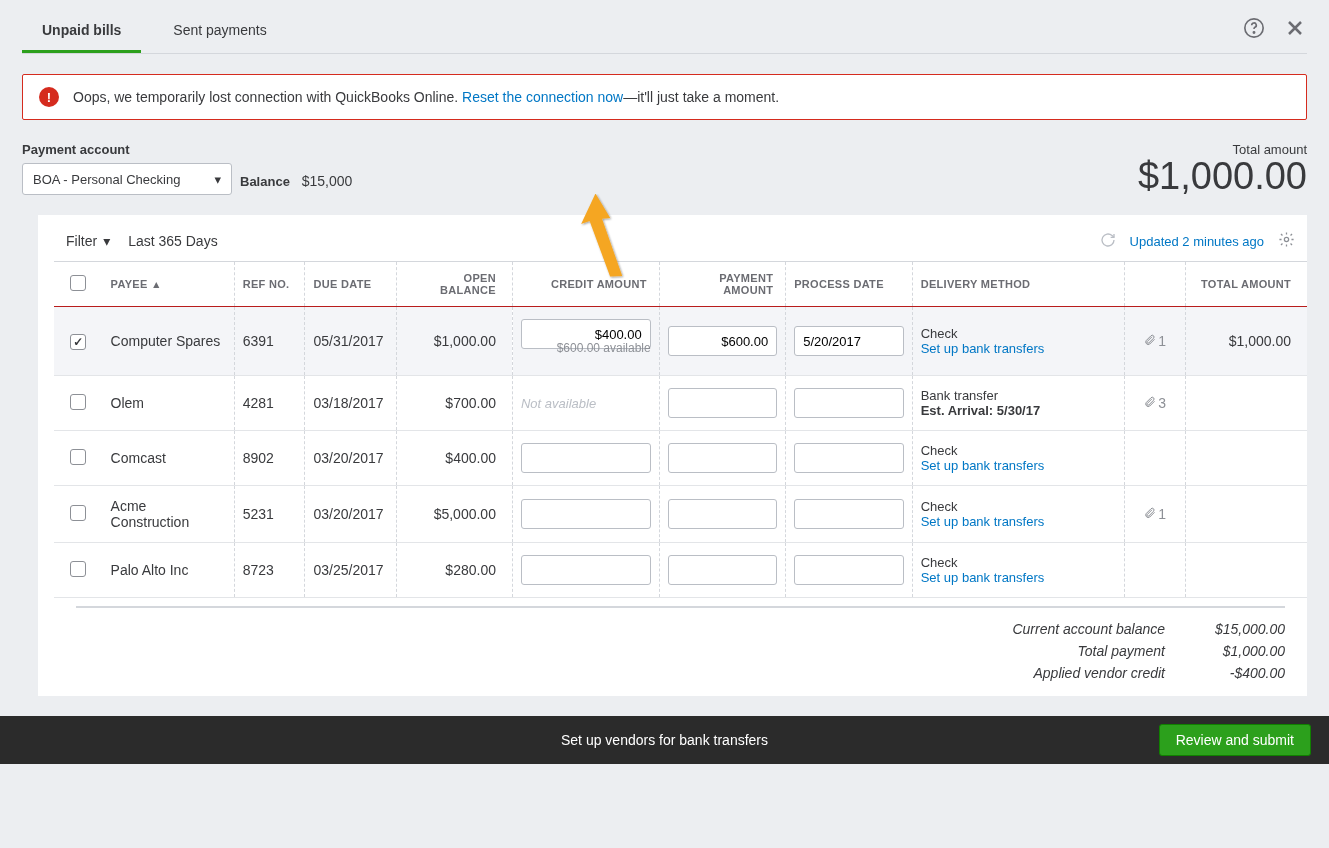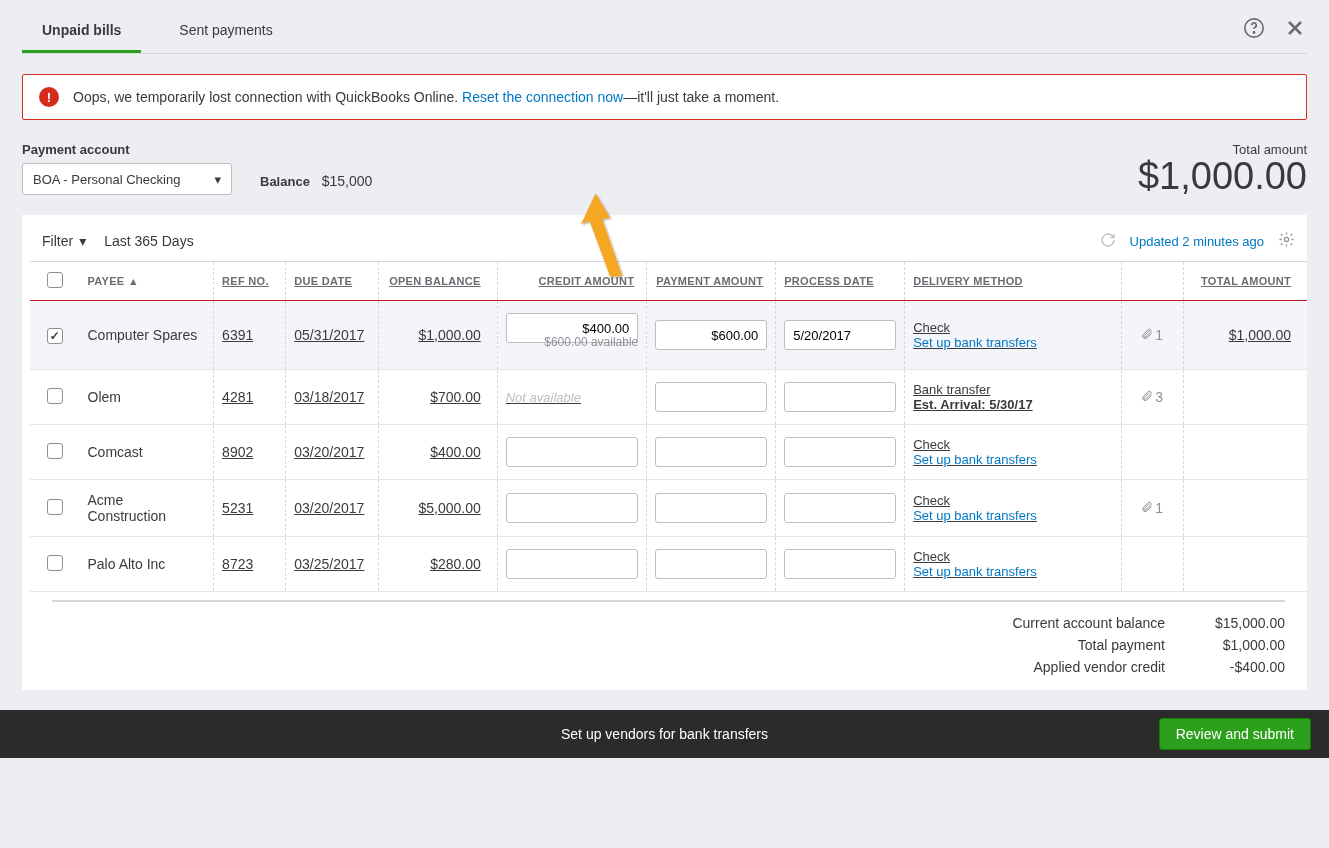--- a/index.html
+++ b/index.html
@@ -2,38 +2,38 @@
 <html><head>
 <meta charset="utf-8">
 <style>
 * { box-sizing: border-box; margin: 0; padding: 0; }
 body { font-family: -apple-system, BlinkMacSystemFont, "Segoe UI", Helvetica, Arial, sans-serif; background: #eceef1; color: #393a3d; font-size: 14px; width: 1329px; }
 .modal { background: #eceef1; padding: 0; }
 .header { padding: 12px 22px 0 22px; position: relative; }
 .title { font-size: 22px; font-weight: 400; color: #393a3d; margin-bottom: 16px; }
 .header-icons { position: absolute; right: 22px; top: 16px; display: flex; gap: 18px; align-items: center; }
 .icon-btn { cursor: pointer; color: #6b6c72; }
-.tabs { display: flex; gap: 18px; border-bottom: 1px solid #d4d7dc; }
+.tabs { display: flex; gap: 12px; border-bottom: 1px solid #d4d7dc; }
 .tab { padding: 10px 20px 12px 20px; font-size: 14px; color: #393a3d; cursor: pointer; border-bottom: 3px solid transparent; }
 .tab.active { font-weight: 700; border-bottom-color: #2ca01c; }
 .content { padding: 20px 22px; }
 .alert { background: #fff; border: 1px solid #d52b1e; border-radius: 2px; padding: 12px 16px; display: flex; align-items: center; gap: 14px; margin-bottom: 22px; }
 .alert-icon { width: 20px; height: 20px; background: #d52b1e; border-radius: 50%; color: #fff; display: flex; align-items: center; justify-content: center; font-weight: 700; font-size: 13px; flex-shrink: 0; }
 .alert a { color: #0077c5; text-decoration: none; }
 .account-row { display: flex; justify-content: space-between; align-items: flex-end; margin-bottom: 20px; position: relative; }
-.account-left { display: flex; align-items: flex-end; gap: 28px; }
+.account-left { display: flex; align-items: flex-end; gap: 8px; }
 .field-label { font-size: 13px; font-weight: 700; color: #393a3d; margin-bottom: 6px; display: block; }
 .select { width: 210px; height: 32px; border: 1px solid #babec5; border-radius: 3px; background: #fff; padding: 0 10px; display: flex; align-items: center; justify-content: space-between; cursor: pointer; font-size: 13px; }
 .balance-lbl { font-weight: 700; font-size: 13px; margin-right: 8px; }
 .balance-row { padding-bottom: 6px; }
 .total-amount { text-align: right; }
 .total-lbl { font-size: 13px; color: #393a3d; }
 .total-val { font-size: 38px; font-weight: 400; color: #393a3d; line-height: 1; }
 .arrow-annot { position: absolute; left: 580px; top: 140px; z-index: 10; }
-.table-wrap { background: #fff; padding: 16px 0 0 8px; }
+.table-wrap { background: #fff; padding: 16px 0 0 16px; margin-left: 16px; }
 .filter-bar { display: flex; justify-content: space-between; align-items: center; padding: 0 12px 10px 12px; }
 .filter-left { display: flex; align-items: center; gap: 18px; font-size: 14px; }
 .filter-btn { display: flex; align-items: center; gap: 6px; cursor: pointer; }
 .filter-right { display: flex; align-items: center; gap: 14px; color: #0077c5; font-size: 13px; }
 .refresh-icon { color: #babec5; }
 table { width: 100%; border-collapse: collapse; }
 th { text-align: left; font-size: 11px; font-weight: 600; color: #6b6c72; padding: 10px 8px; border-bottom: 1px solid #b91c1c; border-top: 1px solid #d4d7dc; letter-spacing: 0.3px; }
 th.sortable { cursor: pointer; }
 td { padding: 12px 8px; border-bottom: 1px solid #e3e5e8; font-size: 14px; vertical-align: middle; background: #fff; }
 tr.selected td { background: #f4f5f8; }
@@ -55,25 +55,25 @@
 .inp { width: 100%; height: 30px; border: 1px solid #babec5; border-radius: 3px; text-align: right; padding: 0 8px; font-size: 13px; }
 .inp.left { text-align: left; }
 .credit-cell { position: relative; }
 .avail { font-size: 12px; color: #8d9096; text-align: right; position: absolute; right: 8px; top: 34px; }
 .not-avail { color: #babec5; text-align: left; font-style: italic; font-size: 13px; padding-right: 8px; }
 .del-link { color: #0077c5; cursor: pointer; font-size: 13px; }
 .del-check { font-size: 13px; color: #393a3d; }
 .del-est { font-weight: 700; font-size: 13px; }
 .att { color: #8d9096; display: inline-flex; align-items: center; gap: 2px; }
 .sort-arrow { display: inline-block; margin-left: 6px; }
-.vborder { border-left: 1px dashed #d4d7dc; text-decoration: underline; }
+.vborder { border-left: 1px dashed #d4d7dc; }
 .pagination { display: flex; justify-content: flex-end; gap: 16px; padding: 14px 16px 8px; font-size: 13px; color: #babec5; }
 .pagination .active-range { color: #393a3d; font-weight: 600; }
 .pagination span { cursor: pointer; }
-.totals { padding: 8px 22px 12px; }
+.totals { padding: 8px 22px 12px; font-style: italic; }
 .totals-hr { border: none; border-top: 2px solid #d4d7dc; margin-bottom: 10px; }
 .totals-row { display: flex; justify-content: flex-end; gap: 30px; padding: 3px 0; font-size: 14px; }
 .totals-row .lbl { text-align: right; }
 .totals-row .val { width: 90px; text-align: right; }
 .footer { background: #2b2b2b; color: #fff; height: 48px; display: flex; align-items: center; justify-content: center; position: relative; }
 .footer-link { color: #fff; font-size: 14px; cursor: pointer; }
 .submit-btn { position: absolute; right: 18px; top: 8px; background: #2ca01c; color: #fff; border: 1px solid #108000; padding: 7px 16px; border-radius: 3px; font-size: 14px; cursor: pointer; }
 .gear-icon { color: #8d9096; cursor: pointer; }
 tr.selected .credit-cell { padding-bottom: 26px; }
 </style>

